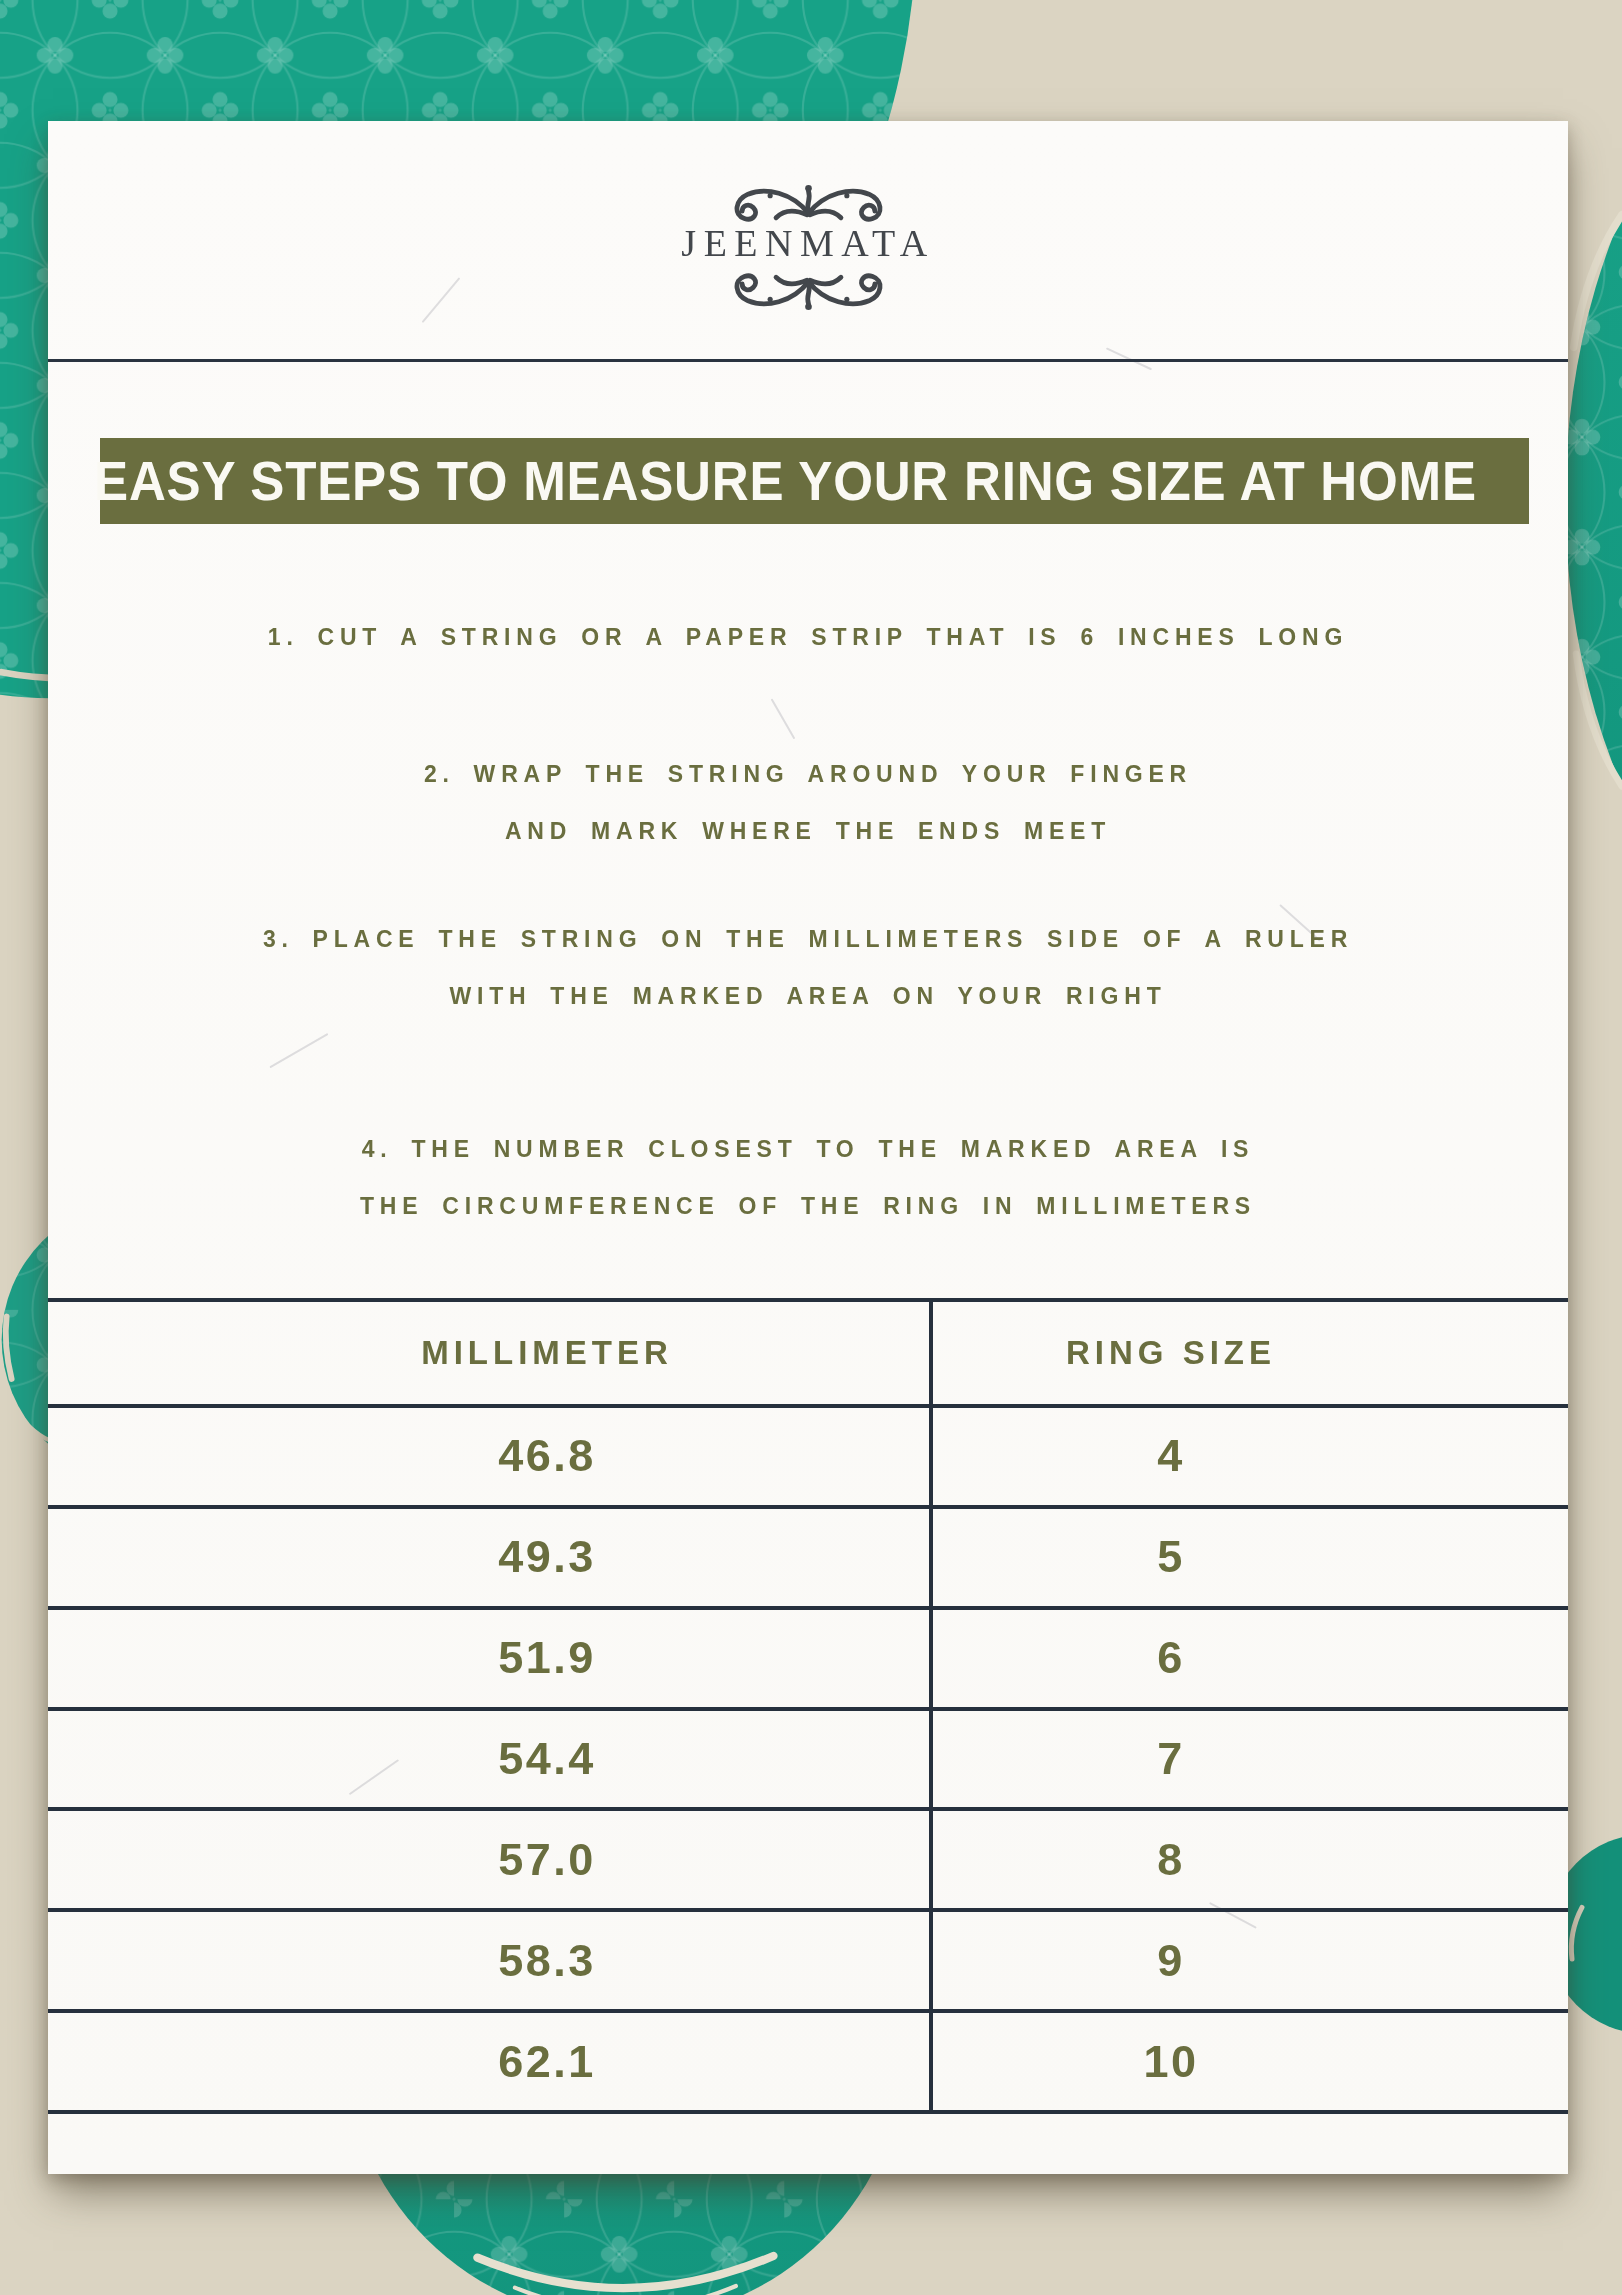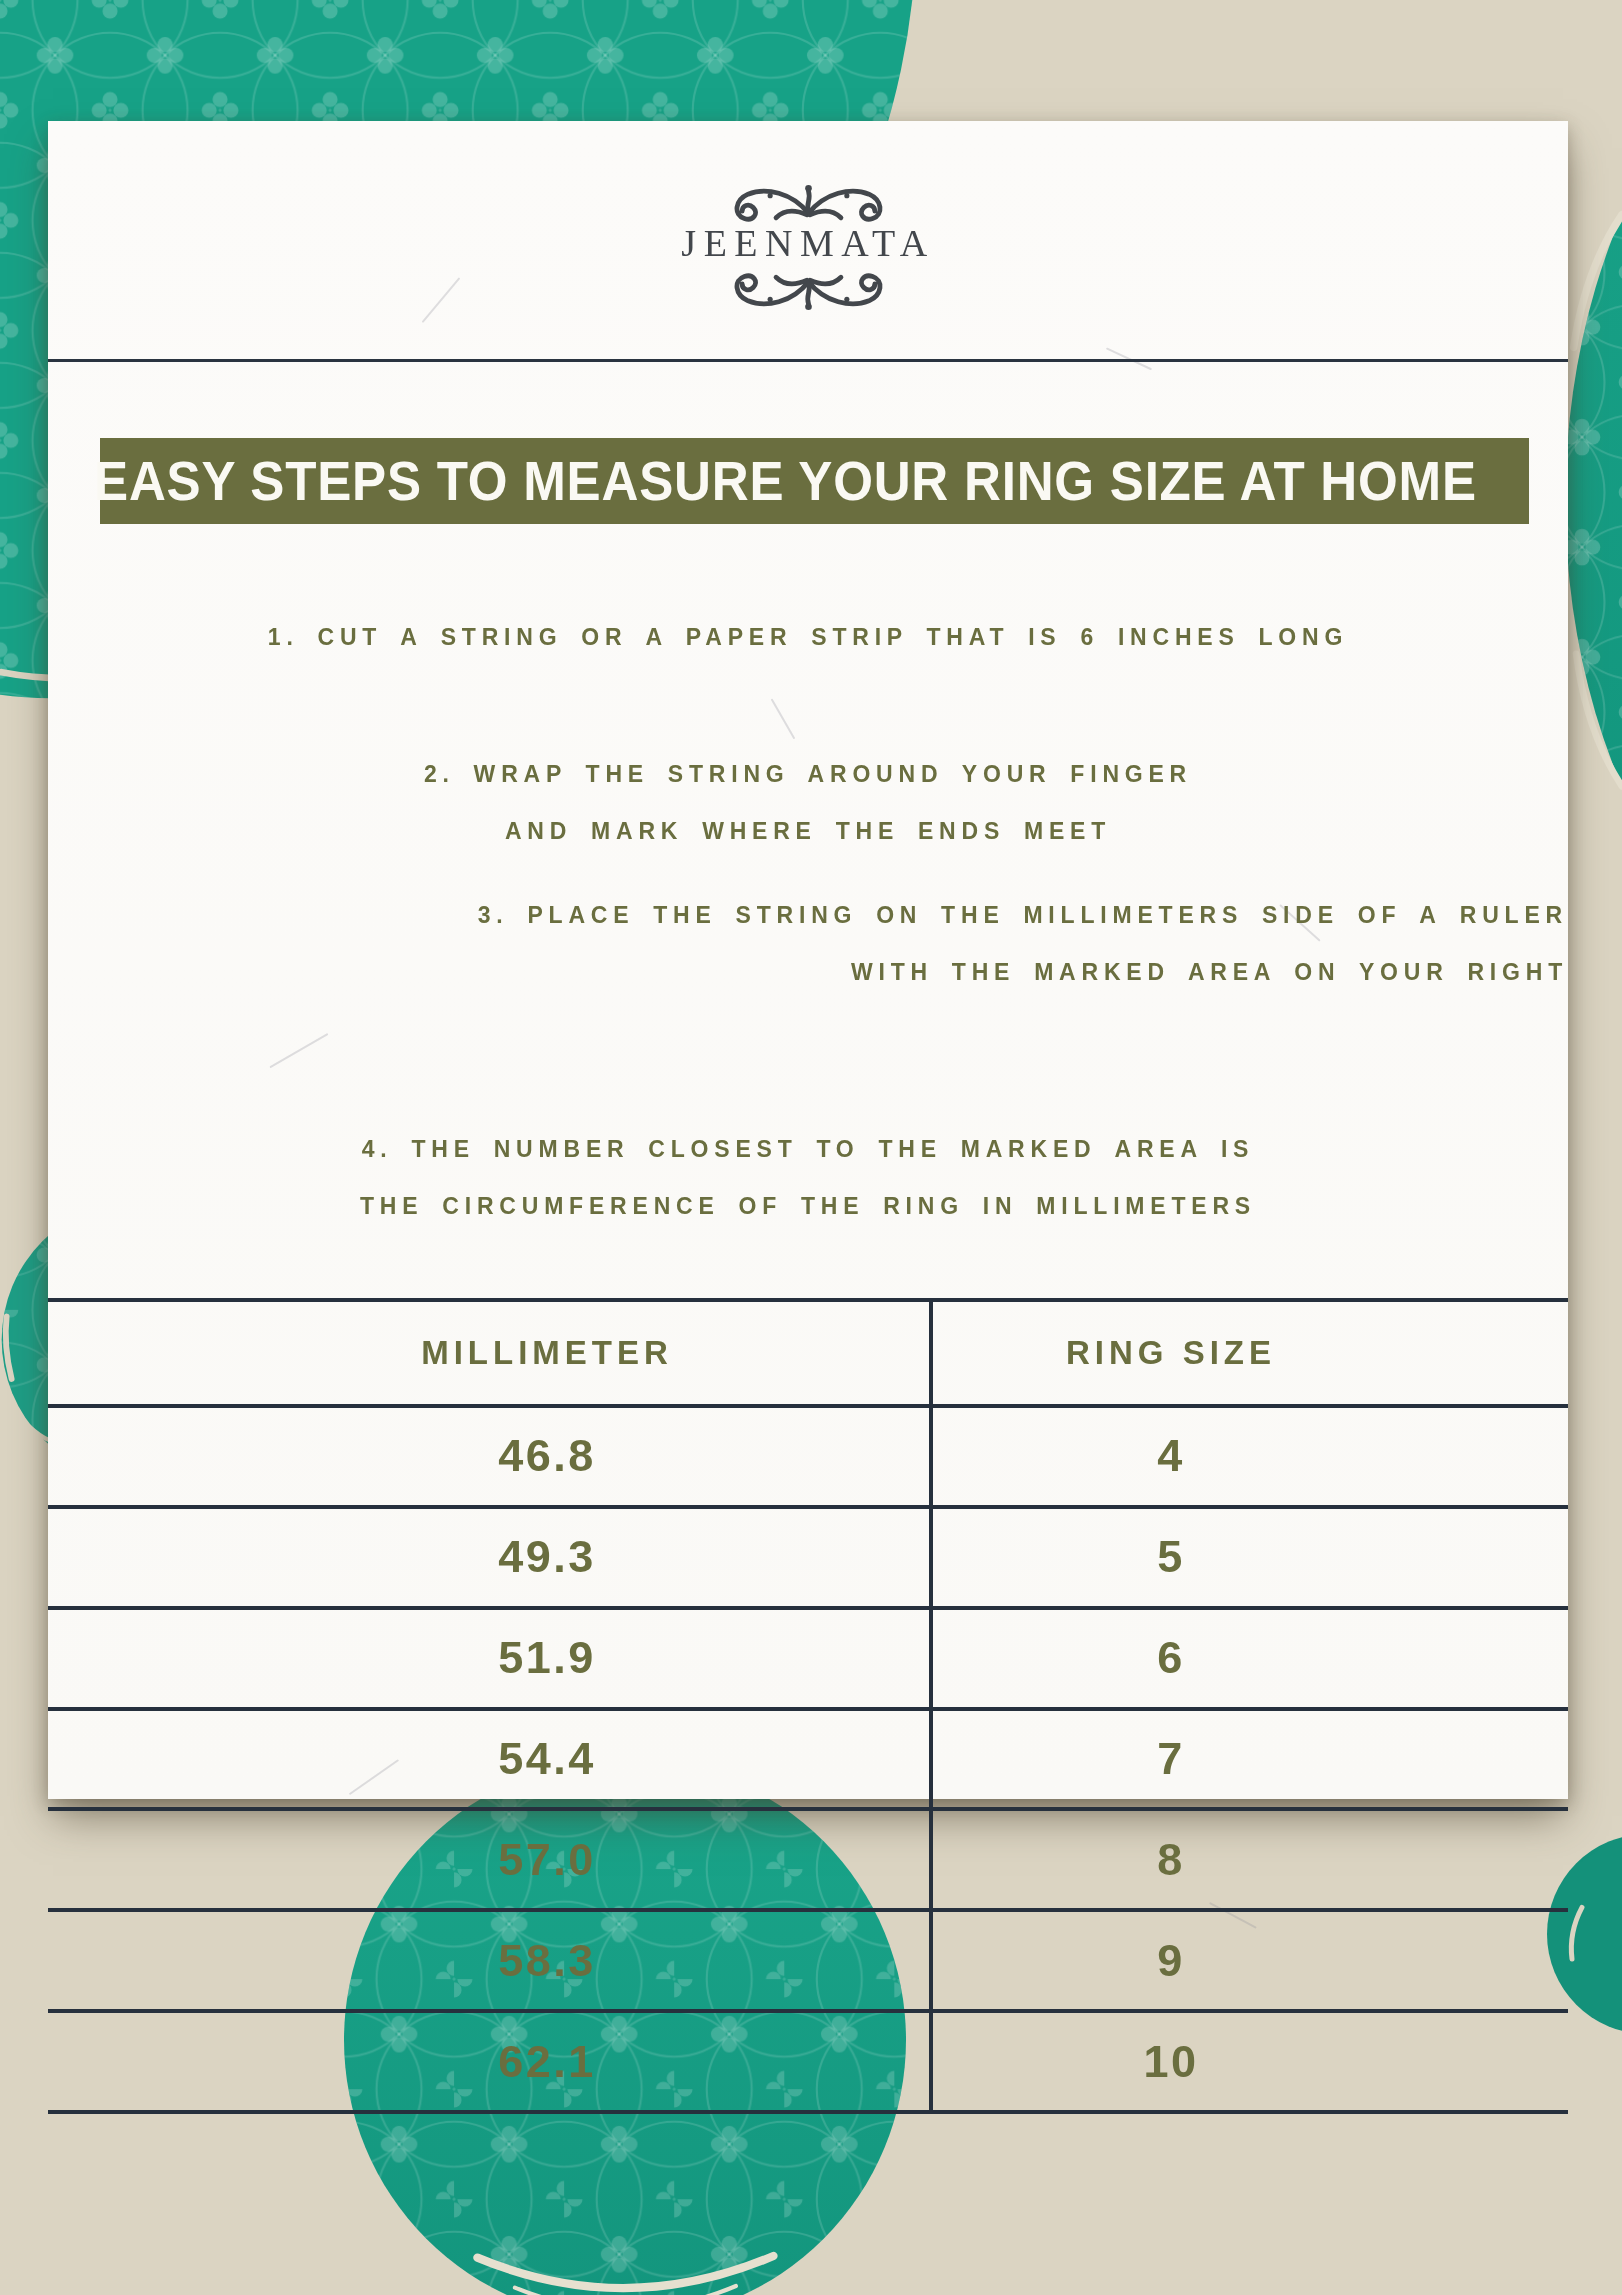--- a/index.html
+++ b/index.html
@@ -4,21 +4,21 @@
 <style>
   html,body { margin:0; padding:0; background:#b9b2a0; }
   #stage {
     position:relative; width:1623px; height:2295px;
     background:#dbd4c2; overflow:hidden;
     font-family:"Liberation Sans", sans-serif;
   }
   .blob { position:absolute; }
   
   #card {
-    position:absolute; left:48px; top:121px; width:1520px; height:1678px;
+    position:absolute; left:48px; top:121px; width:1520px; height:2053px;
     background:linear-gradient(180deg,#fcfbf9 0%,#faf9f6 100%);
     box-shadow:0 22px 40px -5px rgba(70,60,40,.55), 0 5px 15px rgba(70,60,40,.30);
   }
   .texture-mark { position:absolute; background:rgba(145,145,155,.28); border-radius:1.7px; }
   
   .logo-flourish { position:absolute; left:672px; width:177px; height:53px; }
   #flourish-top { top:57px; }
   #flourish-bottom { top:143px; transform:rotate(180deg); }
   #brand-name {
     position:absolute; left:0; top:100px; width:100%;
@@ -38,21 +38,21 @@
     transform:scaleX(.93); white-space:nowrap;
   }
   
   .step {
     position:absolute; left:0; width:100%;
     text-align:center; color:#6a6e3f; font-weight:bold; font-size:23px;
     letter-spacing:5.8px; word-spacing:6.7px; line-height:57px; white-space:nowrap;
   }
   #step-1 { top:488px; }
   #step-2 { top:625px; }
-  #step-3 { top:766px;text-align:right; }
+  #step-3 { top:790px; }
   #step-4 { top:1000px; }
   
   #size-chart {
     position:absolute; left:0; top:1177px; width:100%; height:816px;
     border-collapse:collapse; table-layout:fixed;
   }
   #size-chart tr { border-top:4.2px solid #26303d; }
   #size-chart { border-bottom:4.2px solid #26303d; }
   #size-chart td {
     color:#6a6e3f; font-weight:bold; text-align:center; vertical-align:middle;

